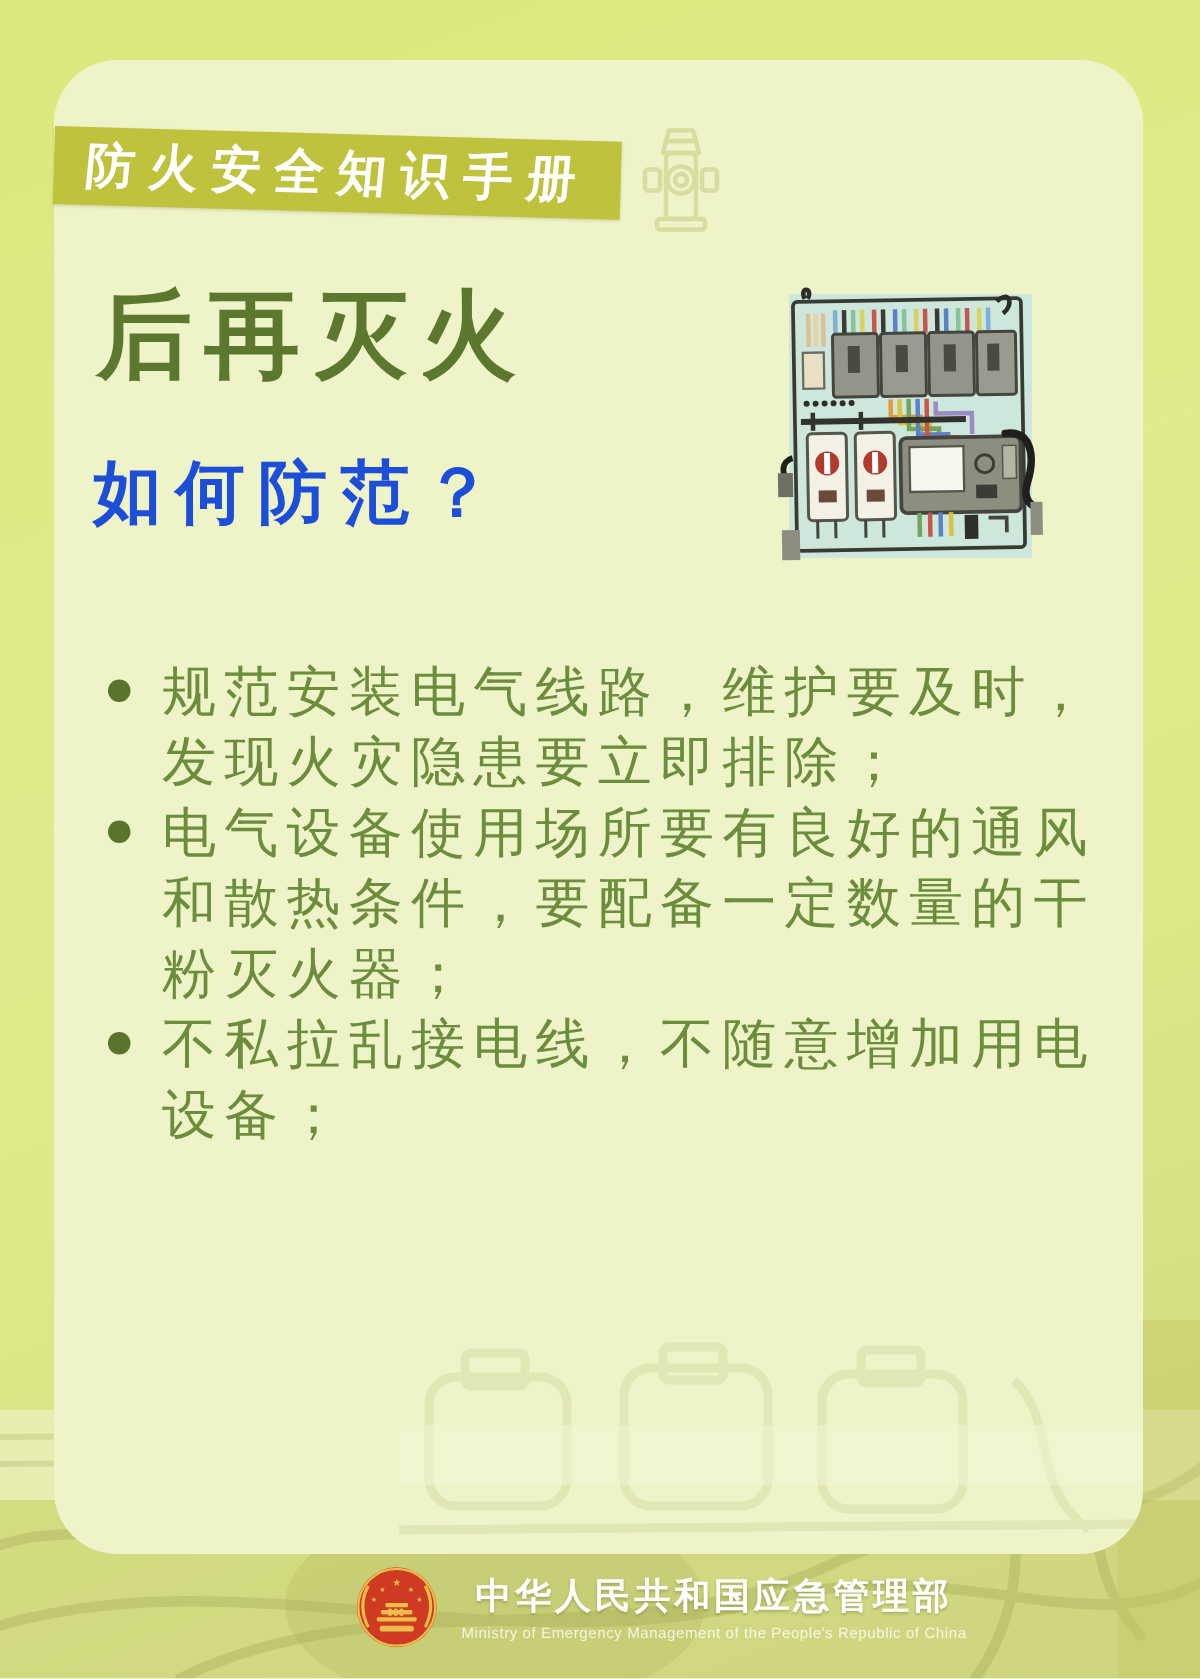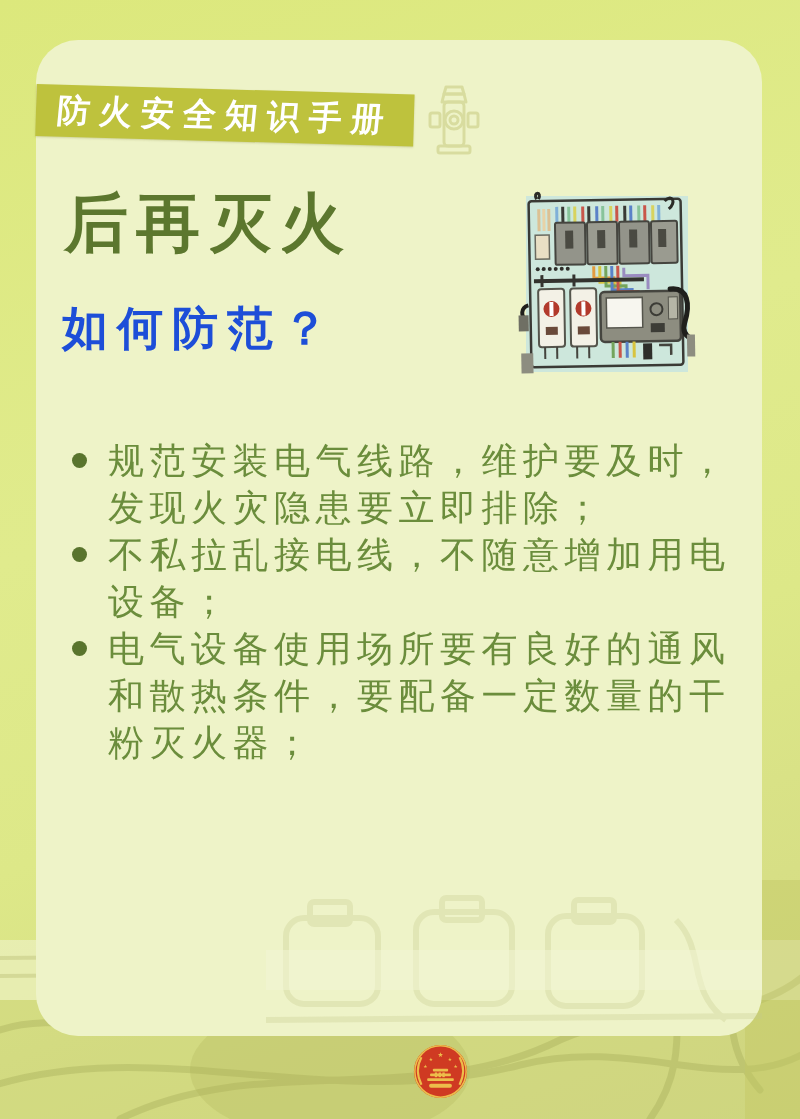--- a/index.html
+++ b/index.html
@@ -204,26 +204,26 @@
     <ul class="tips">
 
         <li>
           <span class="dot"></span>
           <span>规范安装电气线路，维护要及时，发现火灾隐患要立即排除；</span>
         </li>
 
 
         <li>
           <span class="dot"></span>
-          <span>不私拉乱接电线，不随意增加用电设备；</span>
+          <span>电气设备使用场所要有良好的通风和散热条件，要配备一定数量的干粉灭火器；</span>
         </li>
 
         <li>
           <span class="dot"></span>
-          <span>电气设备使用场所要有良好的通风和散热条件，要配备一定数量的干粉灭火器；</span>
+          <span>不私拉乱接电线，不随意增加用电设备；</span>
         </li>
 
       </ul>
   </div>
 
   <div class="footer">
     <svg class="emblem" viewBox="0 0 60 60">
       <circle cx="30" cy="30" r="28" fill="#cf3a22"></circle>
       <circle cx="30" cy="30" r="27" fill="none" stroke="#edbd4a" stroke-width="1.6"></circle>
       <path d="M10,44 C5,34 5,24 10,15" fill="none" stroke="#edbd4a" stroke-width="2.2"></path>
@@ -238,15 +238,19 @@
       <g fill="#edbd4a">
         <rect x="22" y="27" width="16" height="3" rx="1"></rect>
         <rect x="19" y="32" width="22" height="3" rx="1"></rect>
         <rect x="16" y="37" width="28" height="3" rx="1"></rect>
         <rect x="24" y="31" width="2.5" height="5"></rect>
           <rect x="28" y="31" width="2.5" height="5"></rect>
           <rect x="32" y="31" width="2.5" height="5"></rect>
         <rect x="18" y="43" width="24" height="4" rx="2"></rect>
       </g>
     </svg>
+    <div class="ftext">
+      <div class="cn">中华人民共和国应急管理部</div>
+      <div class="en">Ministry of Emergency Management of the People's Republic of China</div>
+    </div>
   </div>
 
 </div>
 
 </body></html>

